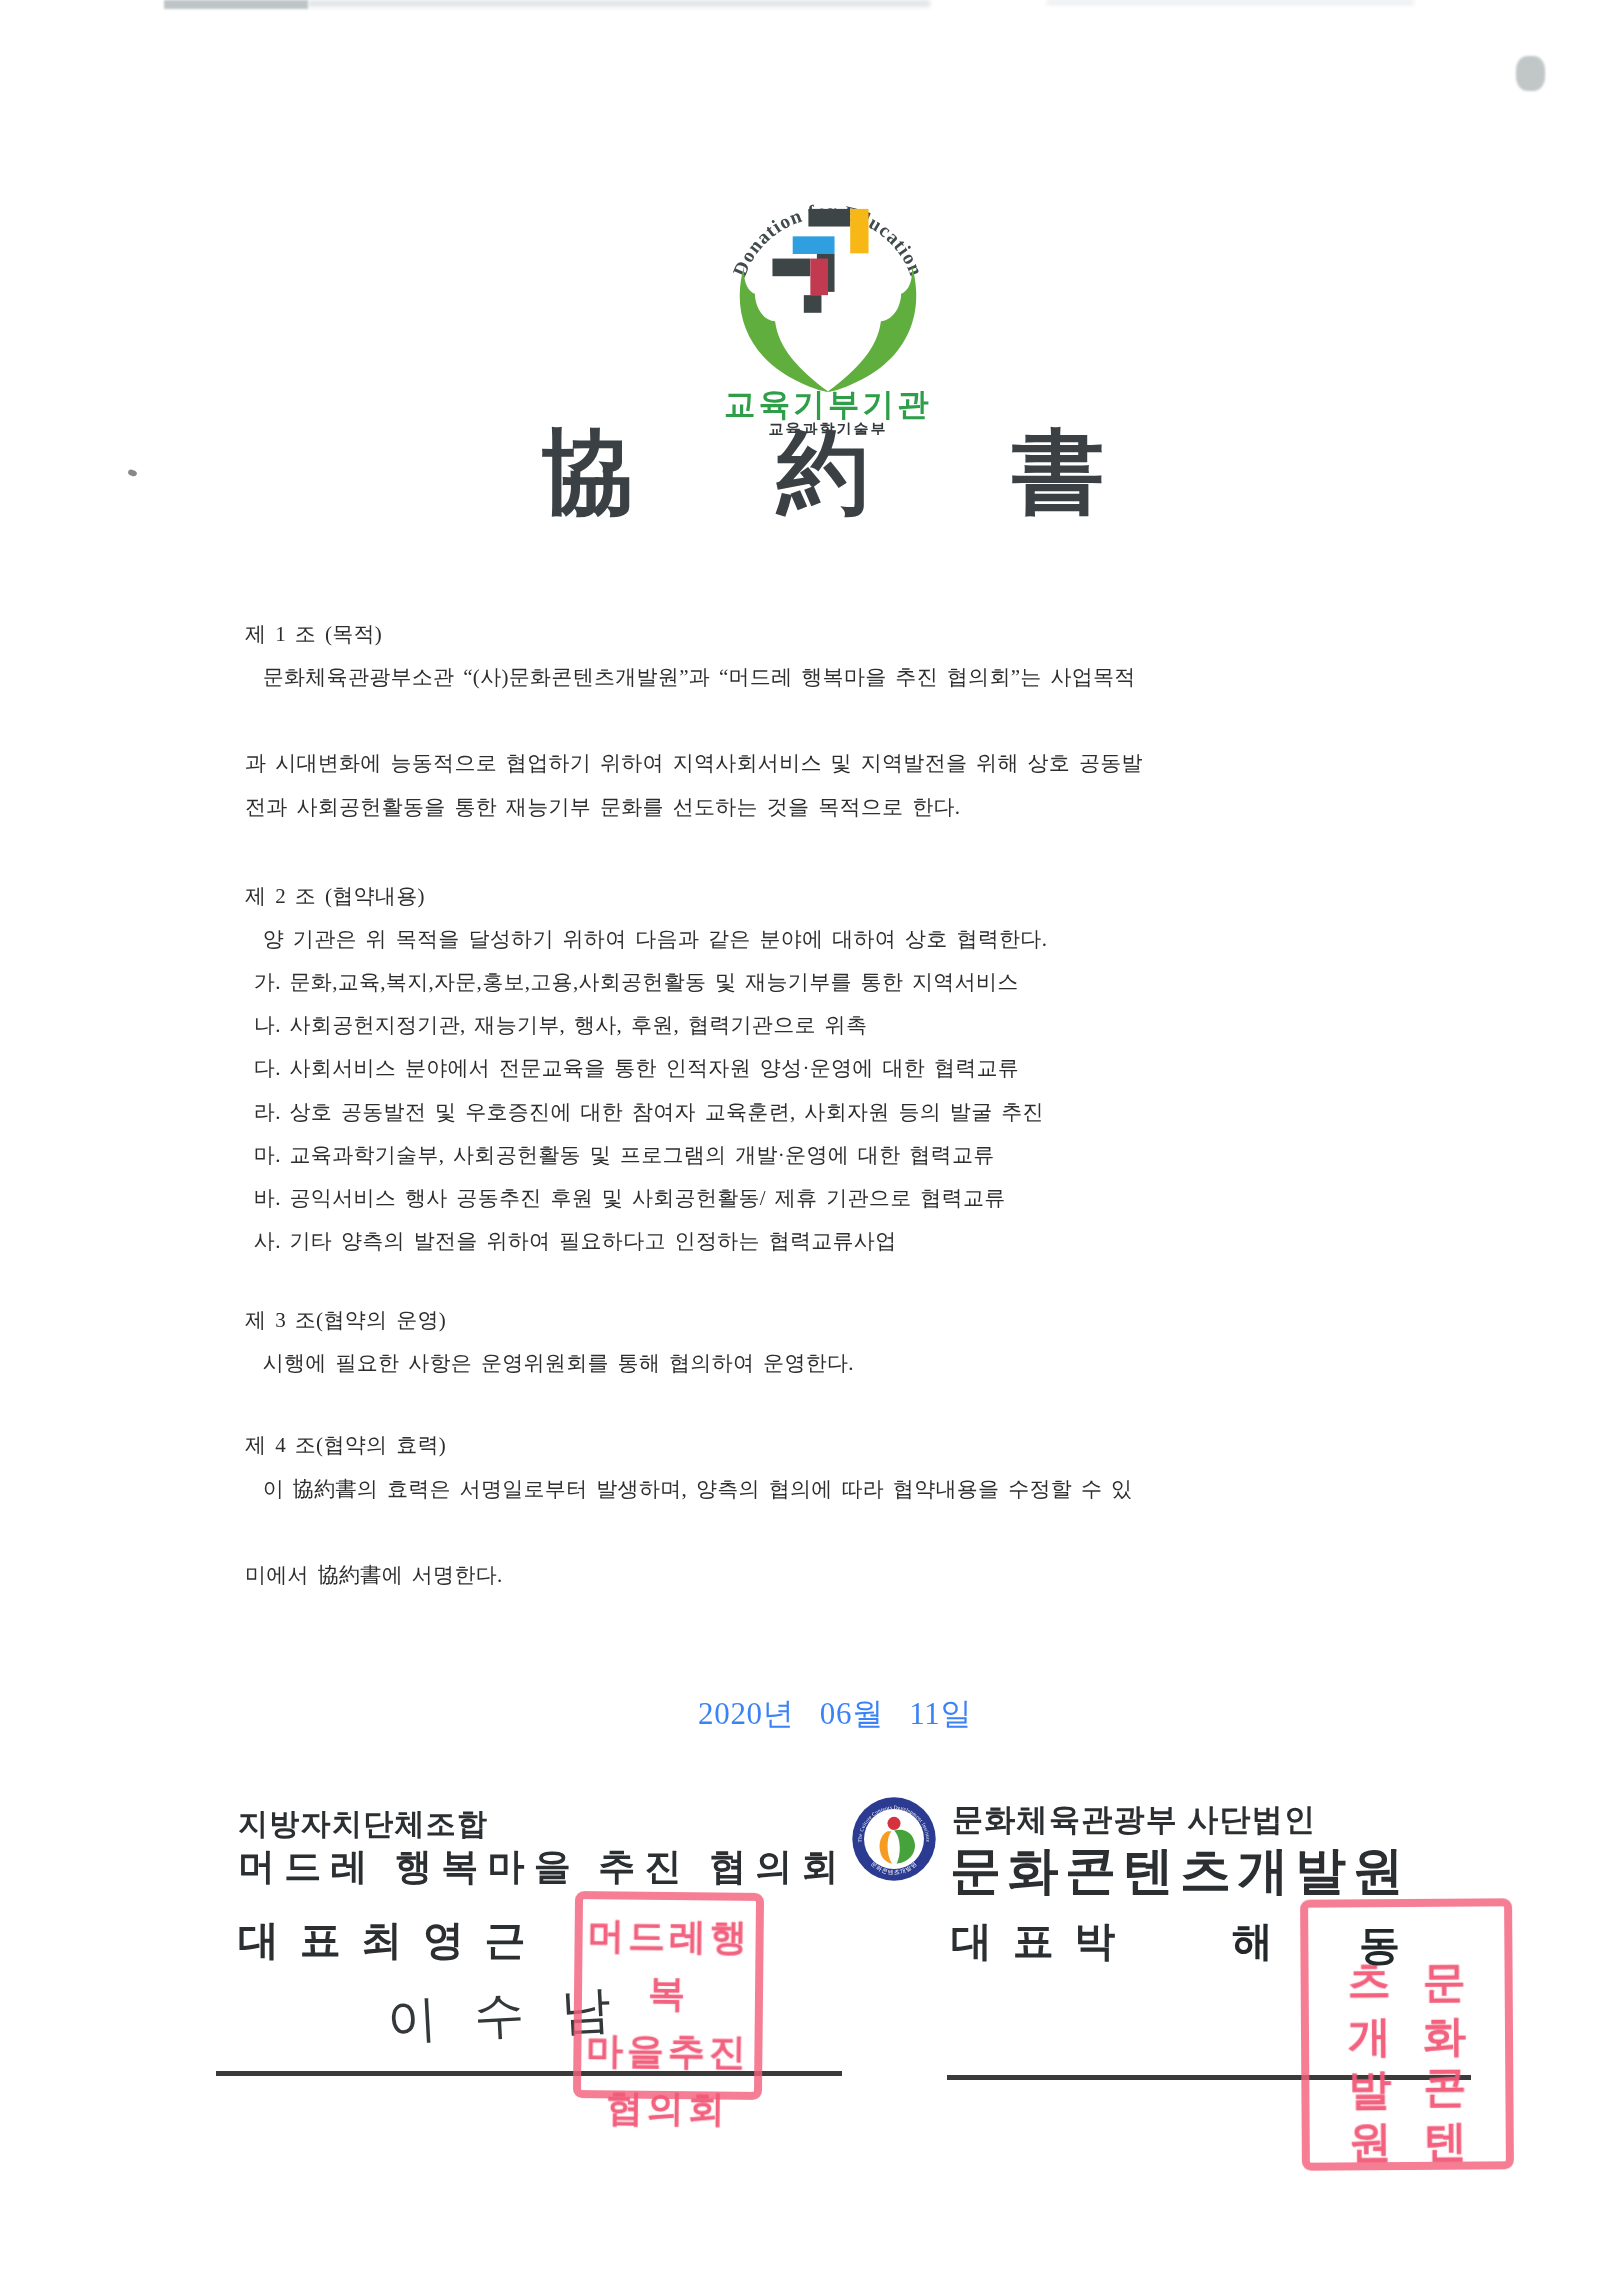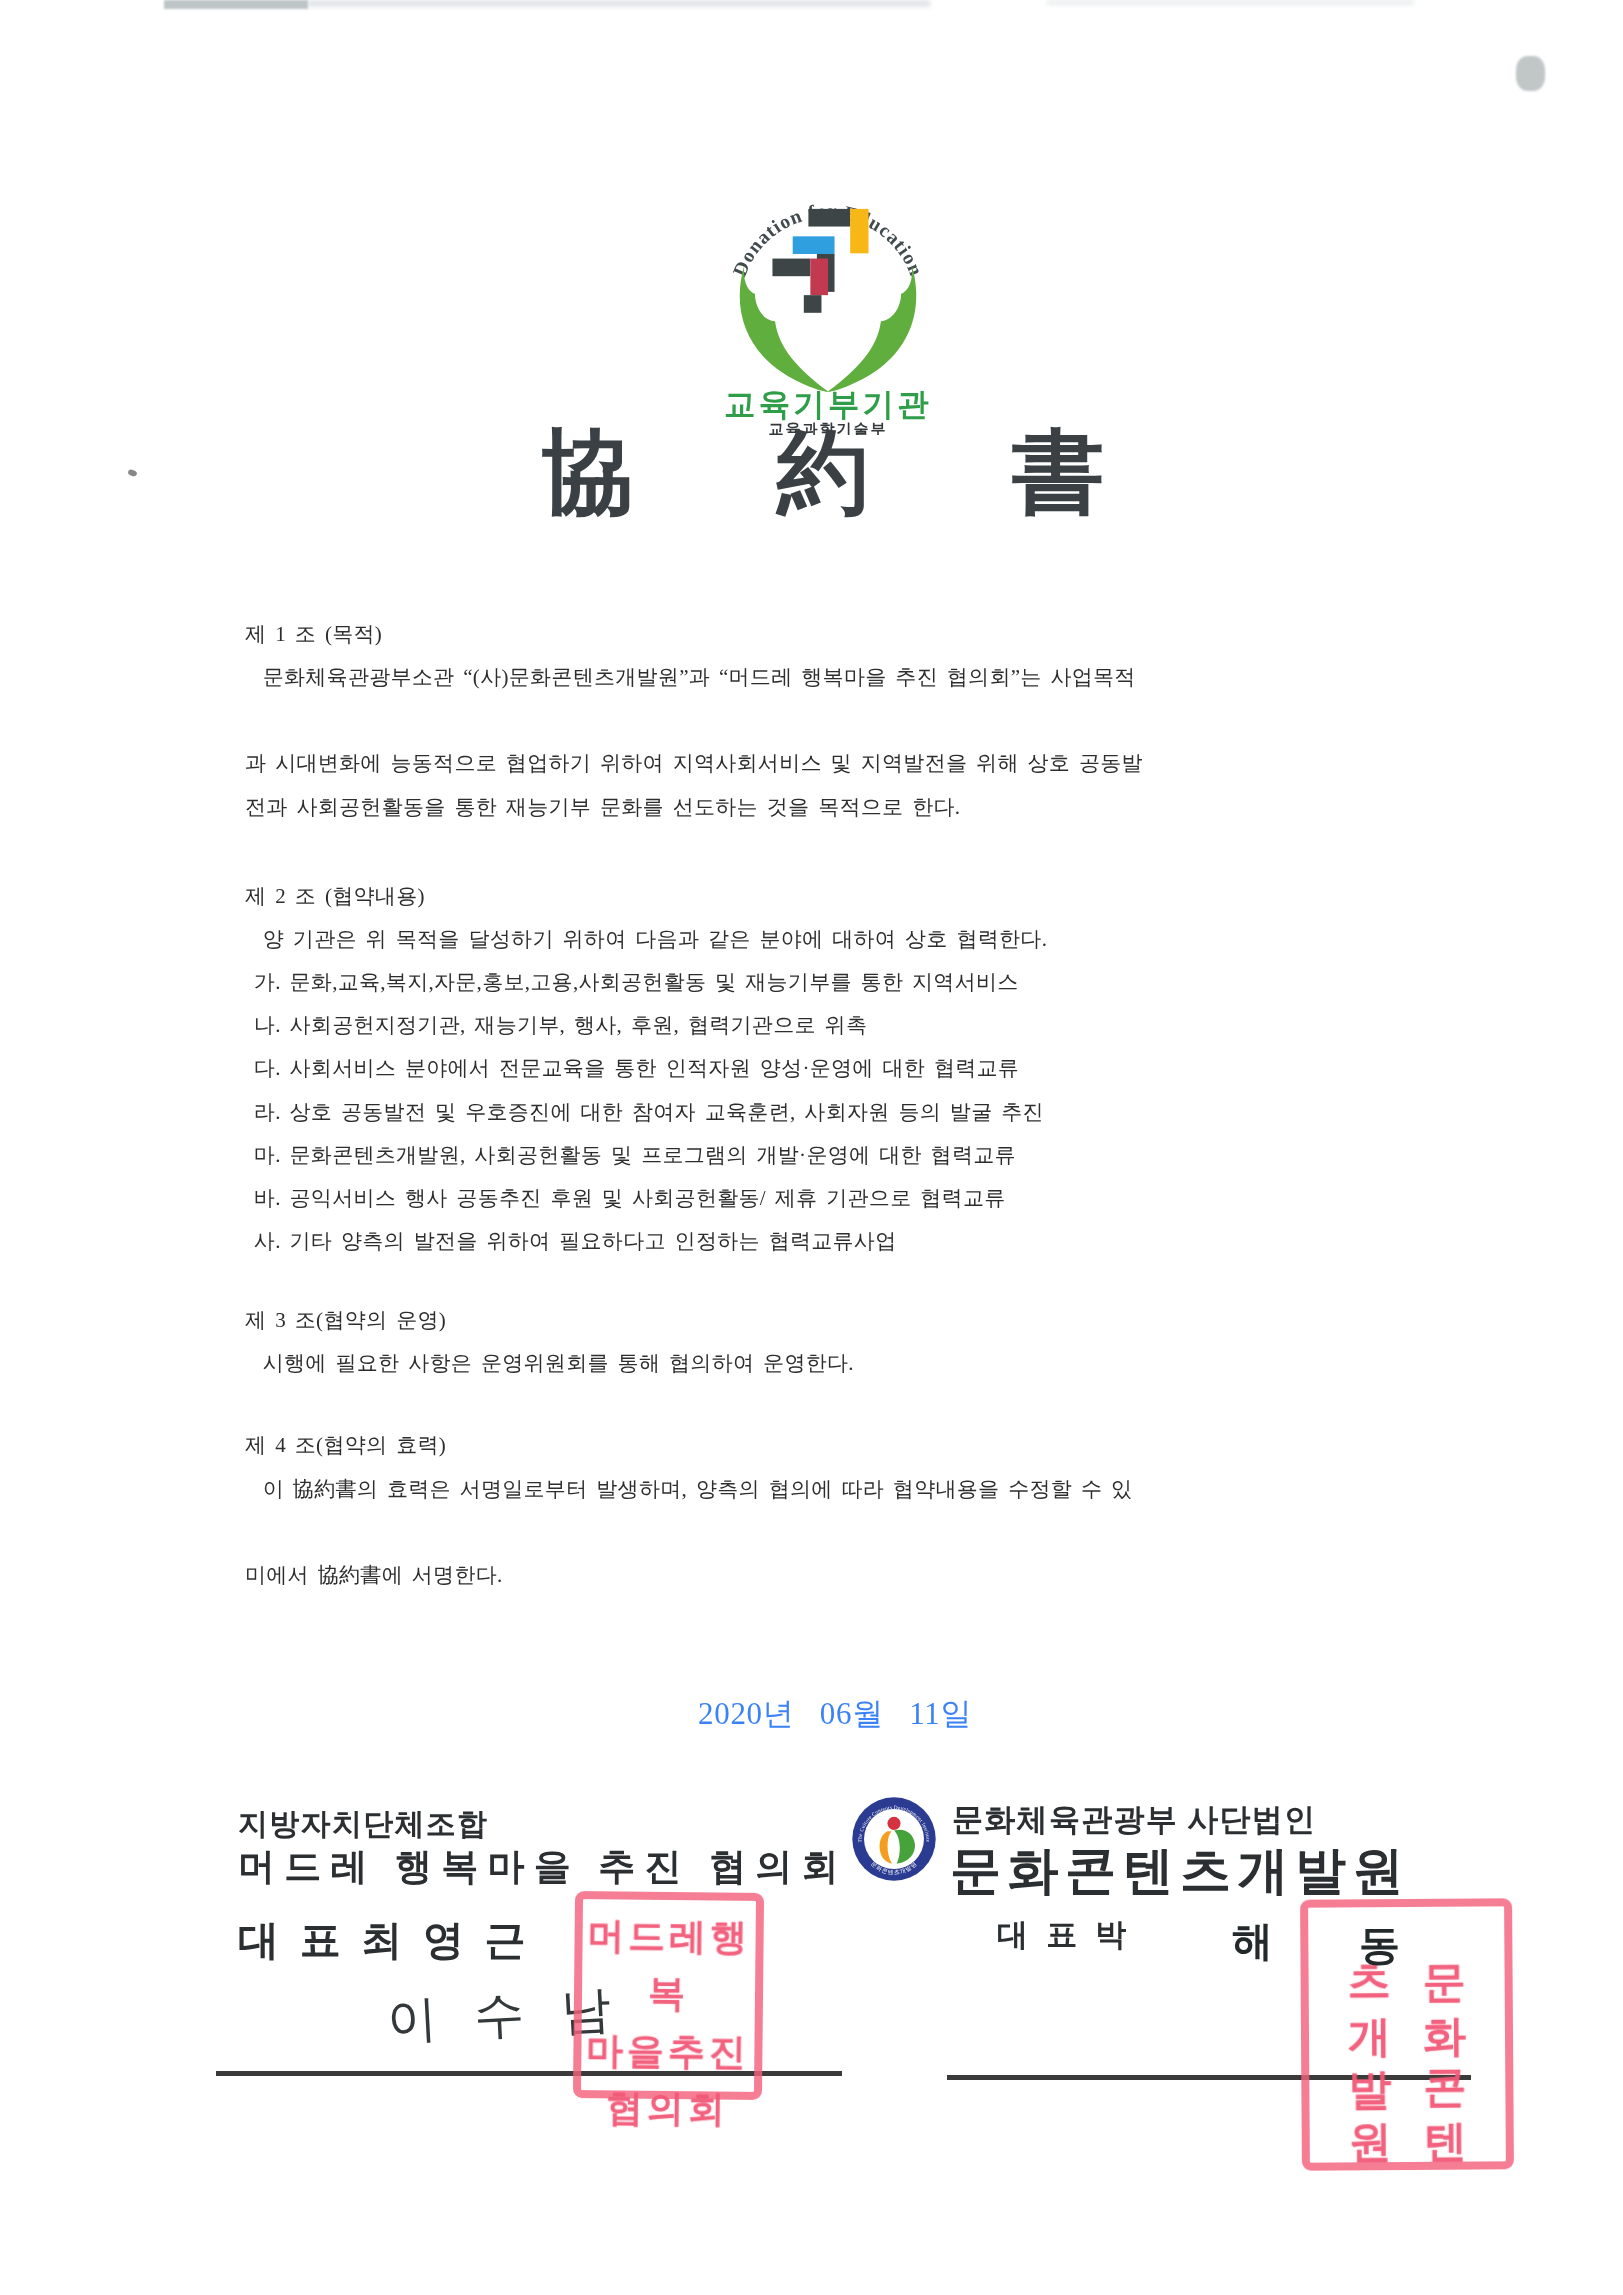--- a/index.html
+++ b/index.html
@@ -35,21 +35,21 @@
     color:#3b82f6;letter-spacing:0.7px;
   }
 
   
   .sig-small{position:absolute;font-weight:bold;color:#2b2f31;white-space:pre;}
   .org-type-left{left:238px;top:1804px;font-size:30px;letter-spacing:1.3px;}
   .org-name-left{left:238px;top:1842px;font-size:37px;letter-spacing:9.2px;}
   .rep-left{left:238px;top:1913px;font-size:41px;letter-spacing:5.2px;}
   .org-type-right{left:952px;top:1799px;font-size:31px;letter-spacing:1.3px;}
   .org-name-right{left:950px;top:1837px;font-size:51px;letter-spacing:6.5px;}
-  .rep-right{left:951px;top:1914px;font-size:31px;letter-spacing:5.2px;margin-left:46px;}
+  .rep-right{left:951px;top:1914px;font-size:41px;letter-spacing:5.2px;}
   .rep-char{position:absolute;font-weight:bold;color:#23282a;font-size:41px;z-index:6;}
   .rep-hae{left:1232px;top:1914px;}
   .rep-dong{left:1359px;top:1918px;}
 
   .handwritten{
     position:absolute;left:387px;top:1981px;font-size:50px;letter-spacing:37px;
     color:#33383a;transform:rotate(-3deg);white-space:pre;
   }
 
   .sig-line{position:absolute;height:5.2px;background:#3a3a3a;z-index:1;}
@@ -120,21 +120,21 @@
   <div class="bodyline" style="top:665px">  문화체육관광부소관 “(사)문화콘텐츠개발원”과 “머드레 행복마을 추진 협의회”는 사업목적</div>
   <div class="bodyline" style="top:751px">과 시대변화에 능동적으로 협업하기 위하여 지역사회서비스 및 지역발전을 위해 상호 공동발</div>
   <div class="bodyline" style="top:795px">전과 사회공헌활동을 통한 재능기부 문화를 선도하는 것을 목적으로 한다.</div>
 
   <div class="bodyline" style="top:884px">제 2 조 (협약내용)</div>
   <div class="bodyline" style="top:927px">  양 기관은 위 목적을 달성하기 위하여 다음과 같은 분야에 대하여 상호 협력한다.</div>
   <div class="bodyline" style="top:970px"> 가. 문화,교육,복지,자문,홍보,고용,사회공헌활동 및 재능기부를 통한 지역서비스</div>
   <div class="bodyline" style="top:1056px"> 다. 사회서비스 분야에서 전문교육을 통한 인적자원 양성·운영에 대한 협력교류</div>
   <div class="bodyline" style="top:1013px"> 나. 사회공헌지정기관, 재능기부, 행사, 후원, 협력기관으로 위촉</div>
   <div class="bodyline" style="top:1100px"> 라. 상호 공동발전 및 우호증진에 대한 참여자 교육훈련, 사회자원 등의 발굴 추진</div>
-  <div class="bodyline" style="top:1143px"> 마. 문화콘텐츠개발원, 사회공헌활동 및 프로그램의 개발·운영에 대한 협력교류</div>
+  <div class="bodyline" style="top:1143px"> 마. 교육과학기술부, 사회공헌활동 및 프로그램의 개발·운영에 대한 협력교류</div>
   <div class="bodyline" style="top:1186px"> 바. 공익서비스 행사 공동추진 후원 및 사회공헌활동/ 제휴 기관으로 협력교류</div>
   <div class="bodyline" style="top:1229px"> 사. 기타 양측의 발전을 위하여 필요하다고 인정하는 협력교류사업</div>
 
   <div class="bodyline" style="top:1308px">제 3 조(협약의 운영)</div>
   <div class="bodyline" style="top:1351px">  시행에 필요한 사항은 운영위원회를 통해 협의하여 운영한다.</div>
 
   <div class="bodyline" style="top:1433px">제 4 조(협약의 효력)</div>
   <div class="bodyline" style="top:1477px">  이 協約書의 효력은 서명일로부터 발생하며, 양측의 협의에 따라 협약내용을 수정할 수 있</div>
   <div class="bodyline" style="top:1563px">미에서 協約書에 서명한다.</div>
 

